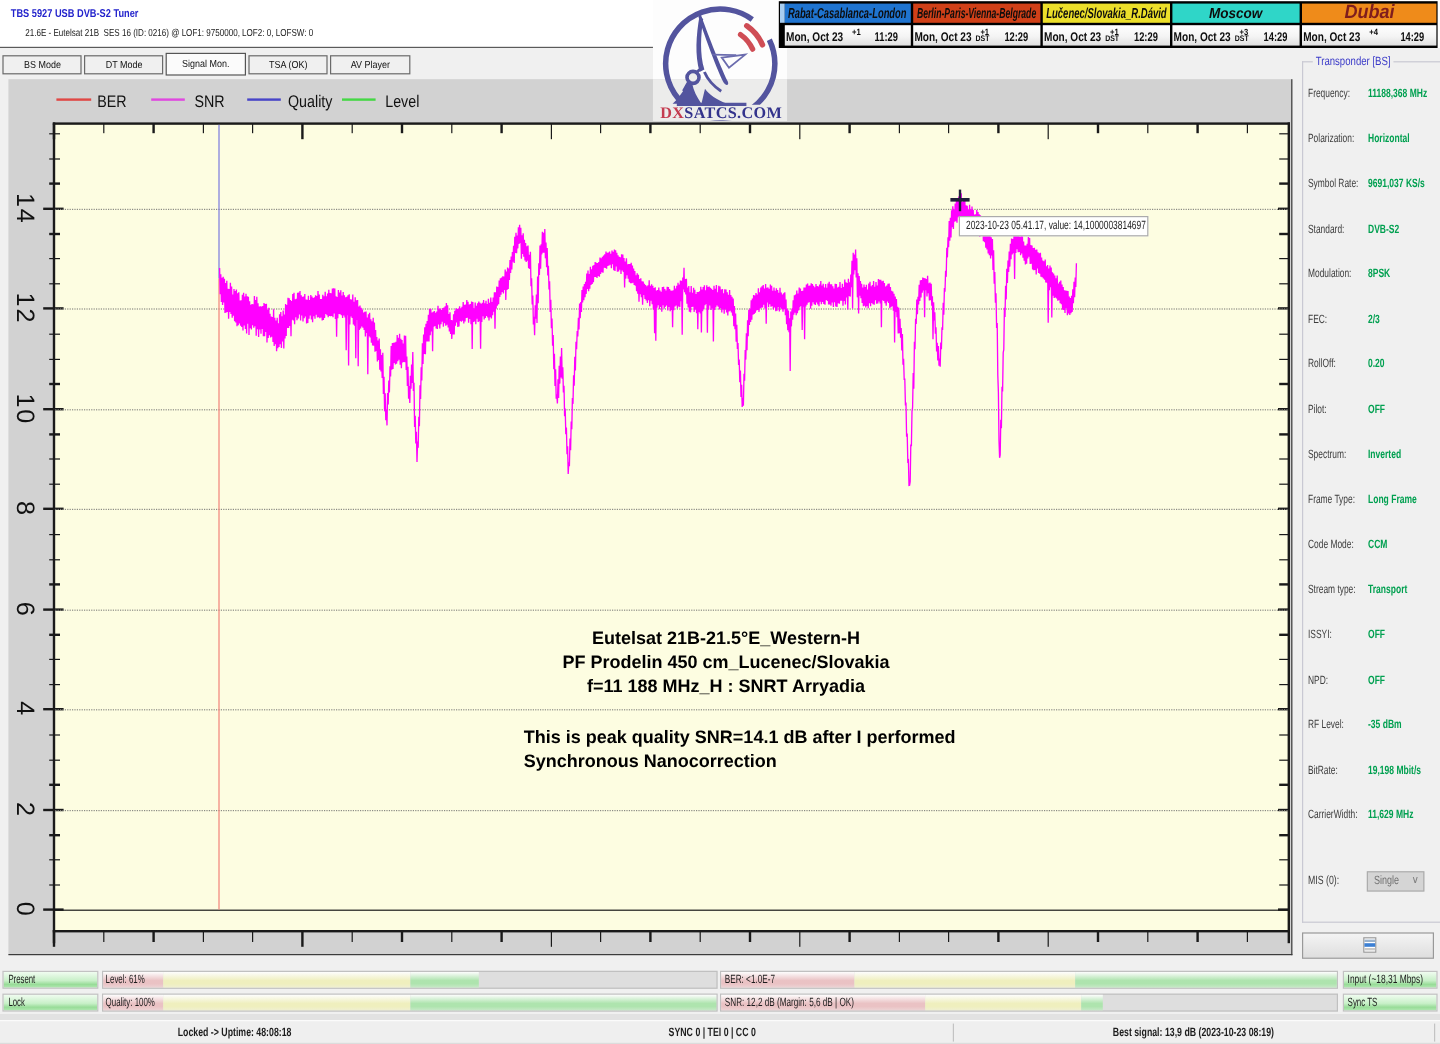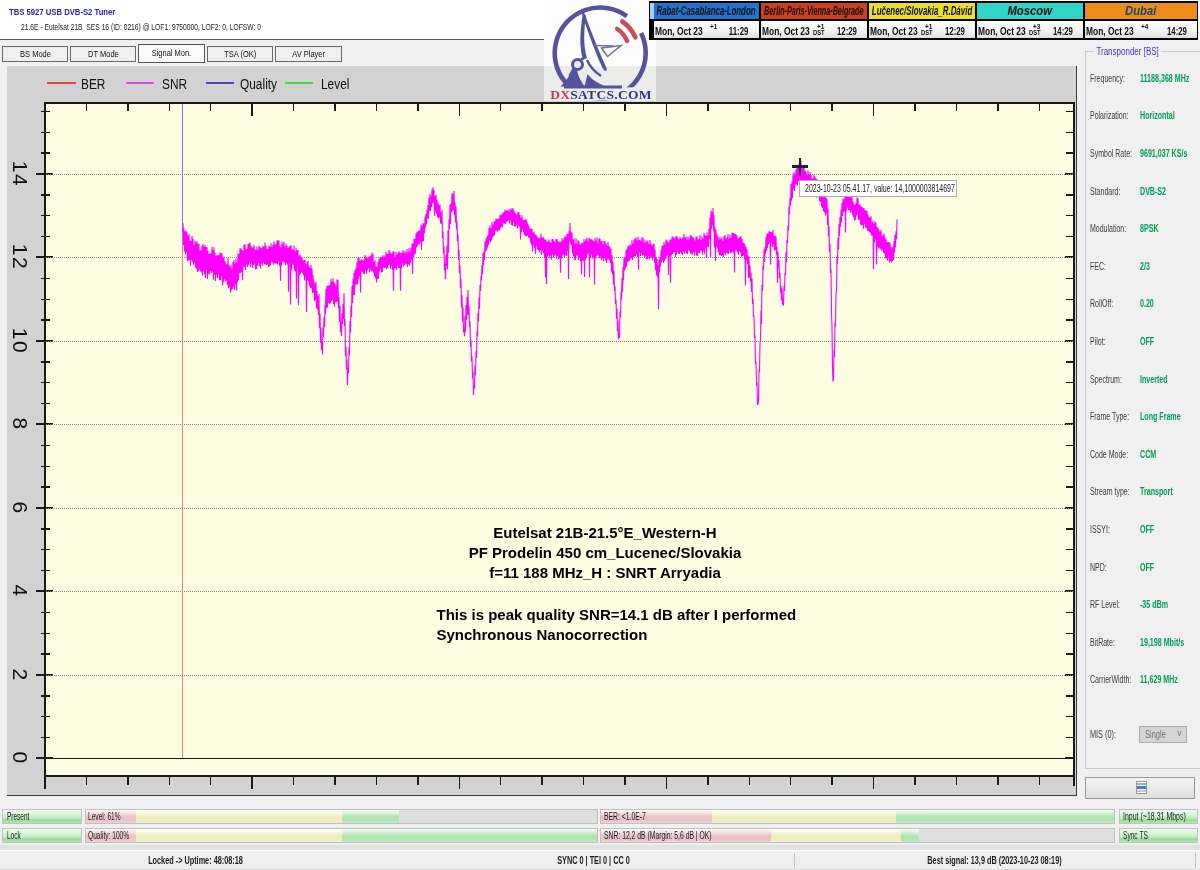--- a/index.html
+++ b/index.html
@@ -246,21 +246,21 @@
   </div>
 <div style="position:absolute;left:976.5px;top:2.5px;width:106.5px;height:16px;background:#2fd6c8;display:flex;align-items:center;justify-content:center;font-style:italic;font-weight:bold;font-size:12px;color:#0d0d0d;white-space:nowrap">
     <span style="transform:scaleX(0.94);transform-origin:center">Moscow</span>
   </div>
 <div style="position:absolute;left:976.5px;top:20.5px;width:106.5px;height:17.5px;background:linear-gradient(#ffffff,#f4f4f4 55%,#e0e0e0);font-weight:bold;font-size:10.5px;color:#0d0d0d">
     <div style="position:absolute;left:1.5px;top:4px;white-space:nowrap;transform:scaleX(0.80);transform-origin:left">Mon, Oct 23</div>
     <div style="position:absolute;left:56.5px;top:1.5px;font-size:7.5px;font-weight:bold;transform:scaleX(0.85);transform-origin:left">+3</div>
     <div style="position:absolute;left:52.3px;top:8.8px;font-size:6.8px;font-weight:bold;transform:scaleX(0.85);transform-origin:left">DST</div>
     <div style="position:absolute;right:10.5px;top:4px;transform:scaleX(0.74);transform-origin:right">14:29</div>
   </div>
-<div style="position:absolute;left:1084.5px;top:2.5px;width:112.5px;height:16px;background:#ef8b1a;display:flex;align-items:center;justify-content:center;font-style:italic;font-weight:bold;font-size:12px;color:#0c4a6e;white-space:nowrap">
+<div style="position:absolute;left:1084.5px;top:2.5px;width:112.5px;height:16px;background:#ef8b1a;display:flex;align-items:center;justify-content:center;font-style:italic;font-weight:bold;font-size:16px;color:#7f1d1d;white-space:nowrap">
     <span style="transform:scaleX(0.94);transform-origin:center">Dubai</span>
   </div>
 <div style="position:absolute;left:1084.5px;top:20.5px;width:112.5px;height:17.5px;background:linear-gradient(#ffffff,#f4f4f4 55%,#e0e0e0);font-weight:bold;font-size:10.5px;color:#0d0d0d">
     <div style="position:absolute;left:1.5px;top:4px;white-space:nowrap;transform:scaleX(0.80);transform-origin:left">Mon, Oct 23</div>
     <div style="position:absolute;left:56.5px;top:1.5px;font-size:7.5px;font-weight:bold;transform:scaleX(0.85);transform-origin:left">+4</div>
     <div style="position:absolute;right:10.5px;top:4px;transform:scaleX(0.74);transform-origin:right">14:29</div>
   </div>
 
 <div class="abs" style="left:1084.5px;top:51px;width:116px;height:718px;border:1px solid #c9c9d3;border-right:none;box-sizing:border-box"></div>
 <div class="abs" style="left:1094px;top:45.5px;font-size:10px;color:#3a3ac8;background:#f0f0f0;padding:0 3px;white-space:nowrap;transform:scaleX(0.8);transform-origin:left">Transponder [BS]</div>

